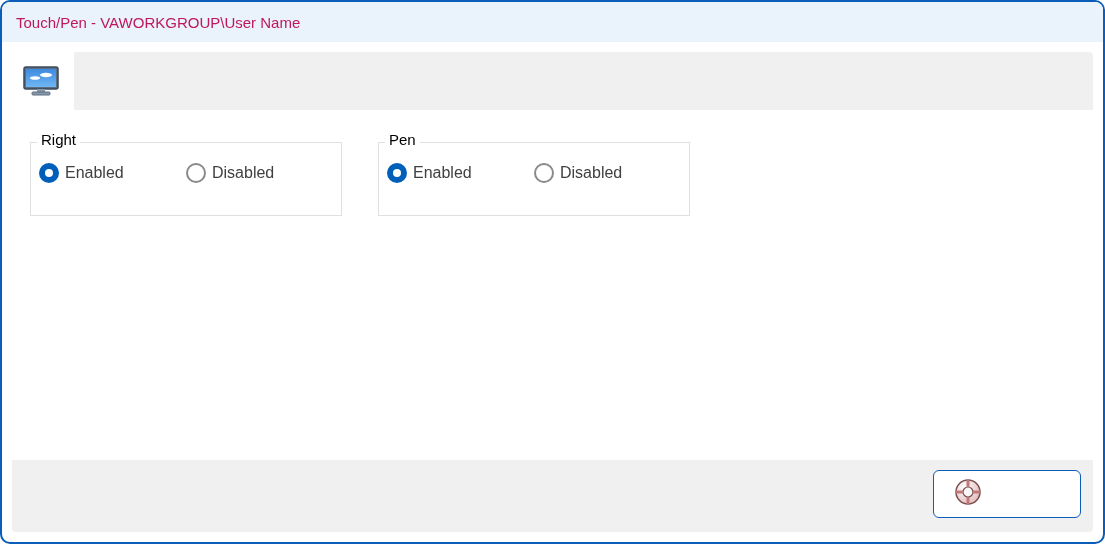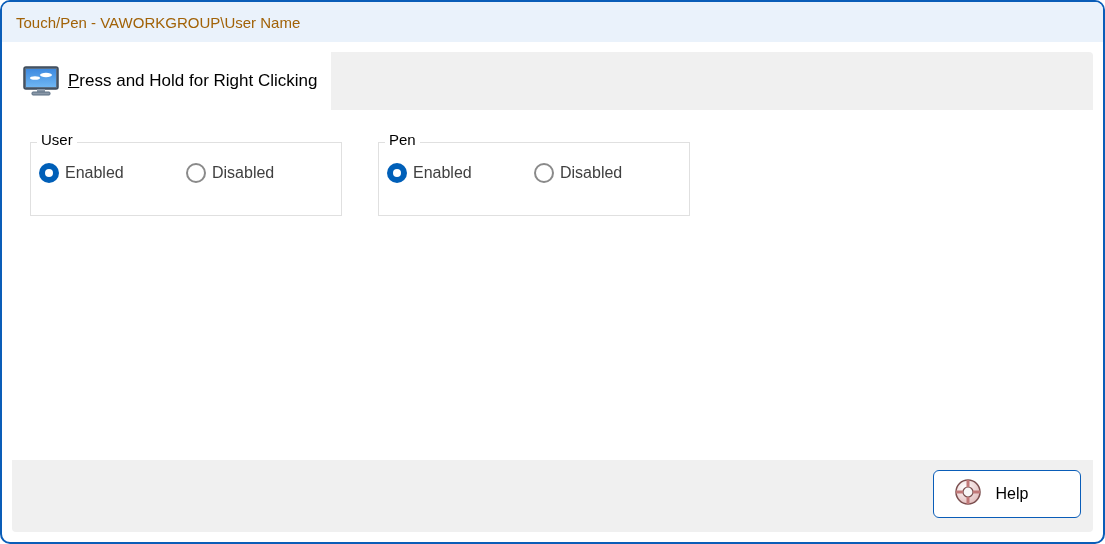--- a/index.html
+++ b/index.html
@@ -11,21 +11,21 @@
       background: #fff;
       display: flex; flex-direction: column;
       position: relative;
     }
     .titlebar {
       height: 40px;
       background: #eaf2fb;
       border-top-left-radius: 8px; border-top-right-radius: 8px;
       display: flex; align-items: center;
       padding: 0 14px;
-      font-size: 15px; color: #a16207;
+      font-size: 15px; color: #be185d;
     }
     .body {
       flex: 1;
       background: #f0f0f0;
       margin: 10px;
       border-radius: 4px;
       display: flex; flex-direction: column;
       position: relative;
     }
     .tabstrip {
@@ -133,28 +133,27 @@
               </linearGradient>
             </defs>
             <rect x="2" y="2" width="34" height="22" rx="2" fill="#5b6e82" stroke="#3d4a59" stroke-width="1.5"></rect>
             <rect x="4" y="4" width="30" height="18" fill="url(#sky)"></rect>
             <ellipse cx="24" cy="10" rx="6" ry="2.2" fill="#ffffff"></ellipse>
             <ellipse cx="13" cy="13" rx="5" ry="1.8" fill="#ffffff"></ellipse>
             <rect x="15" y="24" width="8" height="3" fill="#8a98a8"></rect>
             <rect x="10" y="27" width="18" height="3" rx="1" fill="#8a98a8" stroke="#5b6e82"></rect>
           </svg>
         </span>
-        <span><span class="accesskey">P</span><span>ress and Hold for Right Clicking</span></span>
       </div>
     </div>
     <div class="content">
       <div class="groups">
 
         <div class="group">
-          <div class="group-legend">User</div>
+          <div class="group-legend">Right</div>
           <div class="radios">
             <label class="radio-item">
               <span class="radio-outer checked">
                   <span class="radio-inner"></span>
                 </span>
               <span>Enabled</span>
             </label>
             <label class="radio-item">
               <span class="radio-outer unchecked"></span>
               <span>Disabled</span>
@@ -195,18 +194,17 @@
               <circle cx="14" cy="14" r="12" fill="url(#ring)" stroke="#7a4e4e" stroke-width="1.5"></circle>
               <circle cx="14" cy="14" r="5" fill="#f7f7f7" stroke="#7a4e4e" stroke-width="1.2"></circle>
               <g stroke="#c07878" stroke-width="3">
                 <line x1="14" y1="2" x2="14" y2="9"></line>
                 <line x1="14" y1="19" x2="14" y2="26"></line>
                 <line x1="2" y1="14" x2="9" y2="14"></line>
                 <line x1="19" y1="14" x2="26" y2="14"></line>
               </g>
             </svg>
           </span>
-          <span class="btn-label">Help</span>
         </span>
       </button>
     </div>
   </div>
 </div>
 
 </body></html>

